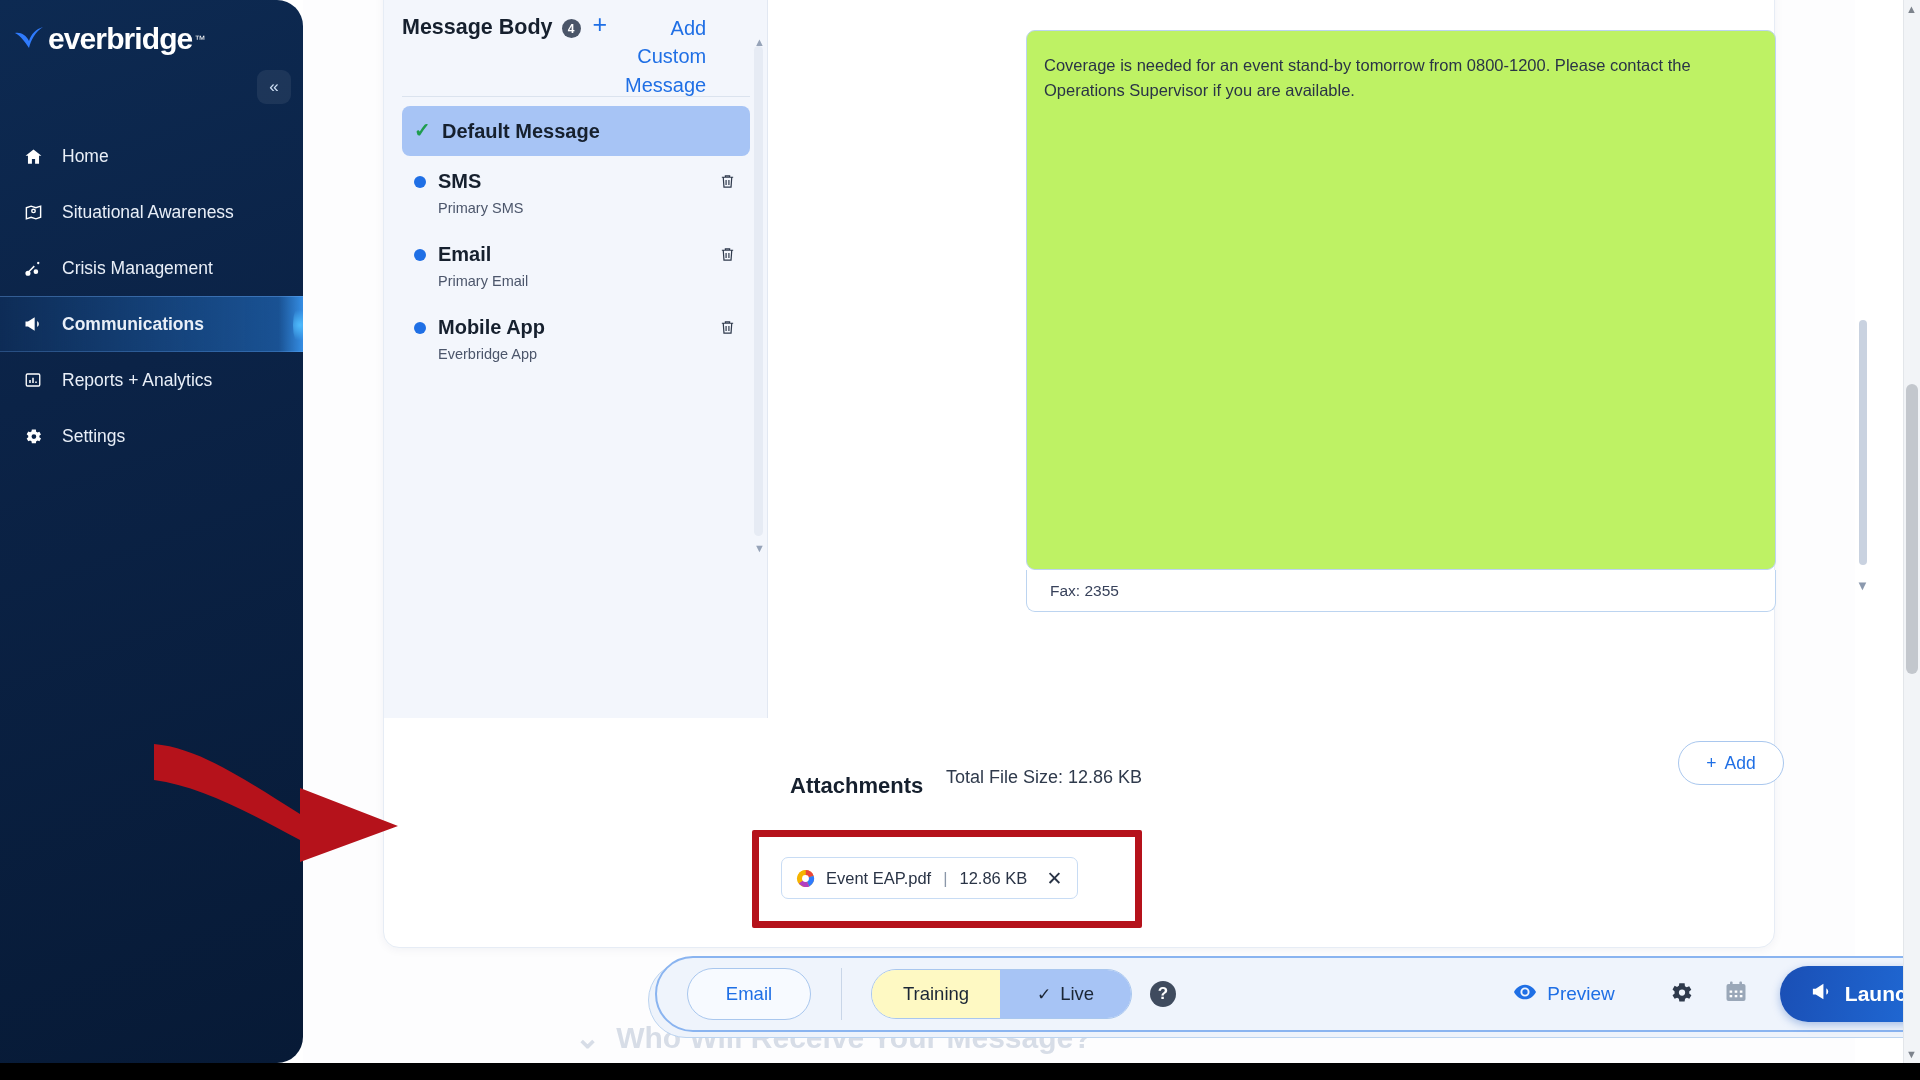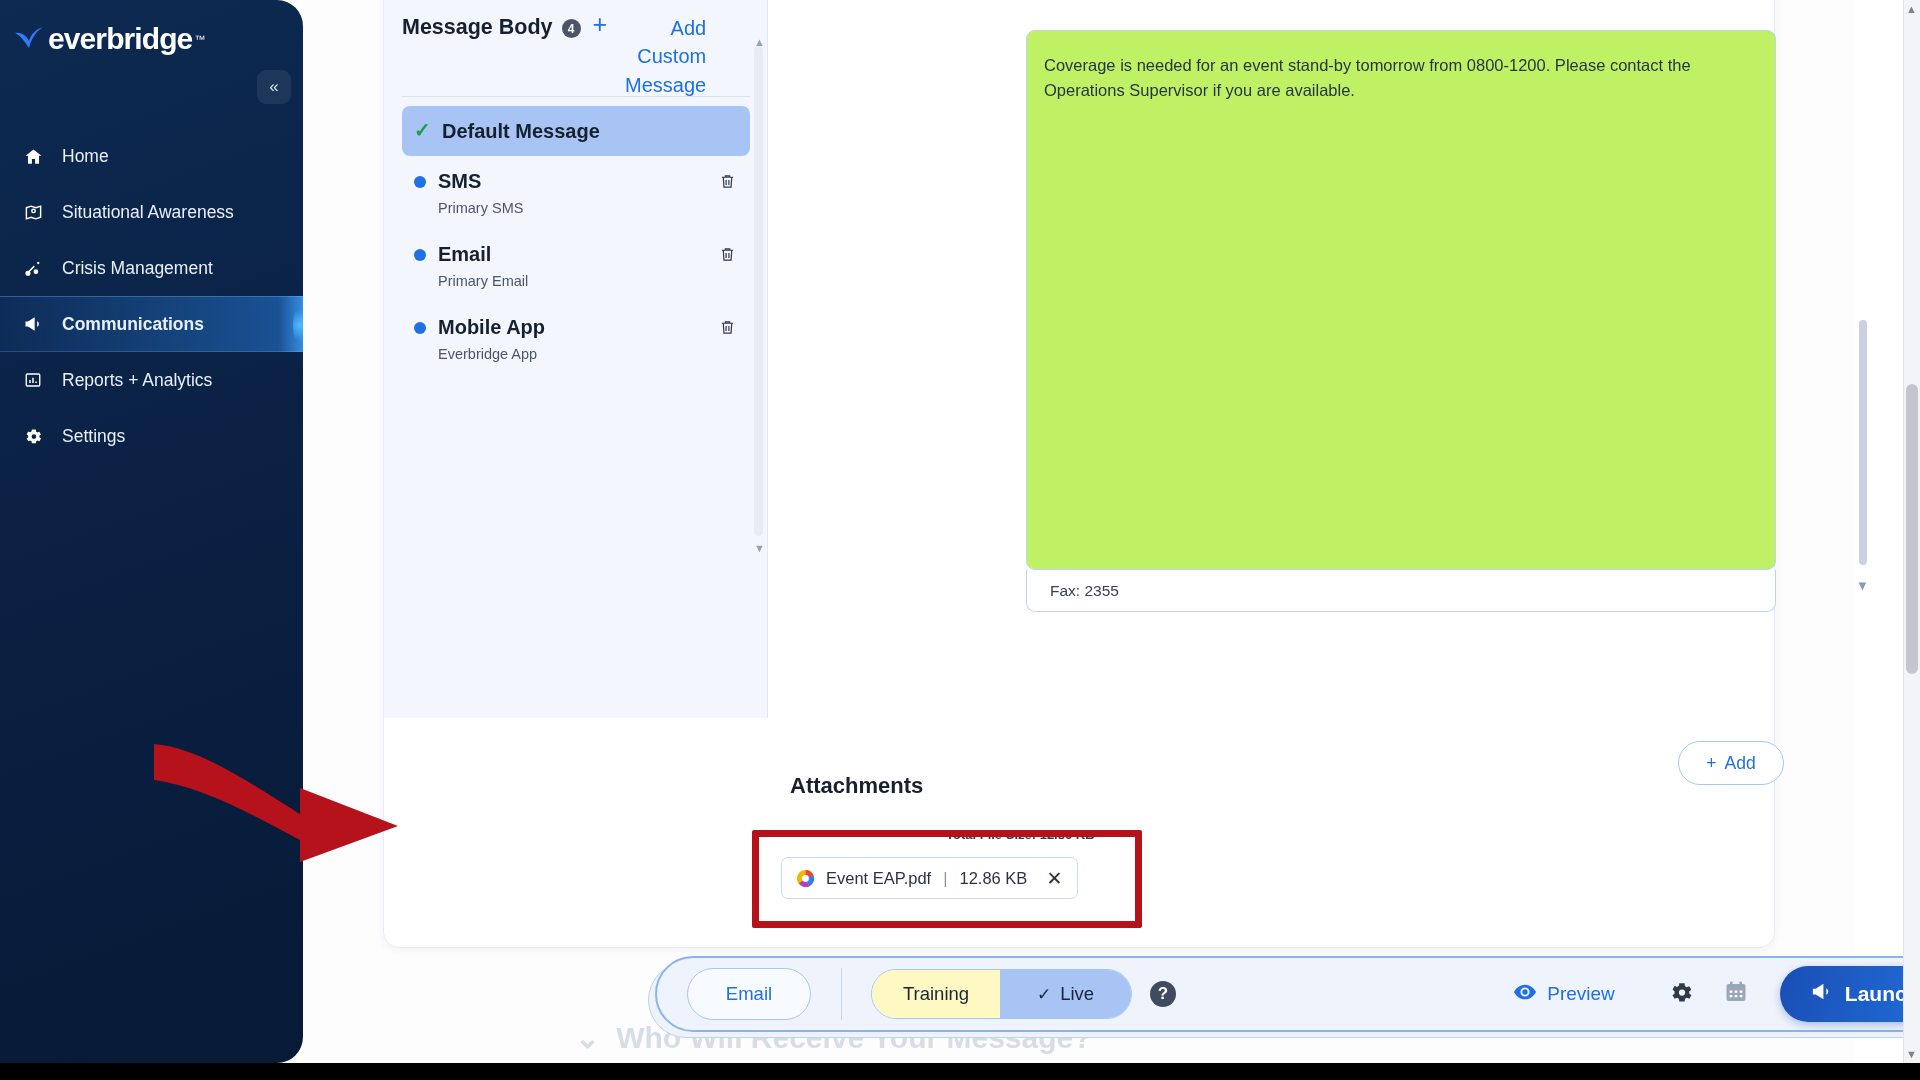--- a/index.html
+++ b/index.html
@@ -180,22 +180,22 @@
     position: absolute; left: 1553px; top: 578px;
     color: #8b99ae; font-size: 13px;
   }
 
   
   #attach-title {
     position: absolute; left: 487px; top: 773px;
     font-size: 22px; font-weight: 700; color: #16202e;
   }
   #attach-size {
-    position: absolute; left: 643px; top: 827px;
-    font-size: 13px; font-weight: 700; color: #2f3a4c;
+    position: absolute; left: 643px; top: 767px;
+    font-size: 18px; font-weight: 400; color: #2f3a4c;
   }
   #add-attach-btn {
     position: absolute; left: 1375px; top: 741px;
     width: 106px; height: 44px;
     border: 1px solid #a9c7ee; border-radius: 24px;
     background: #fff; color: #1f6fe5;
     display: flex; align-items: center; justify-content: center; gap: 8px;
     font-size: 17.5px; cursor: pointer;
   }
   #file-chip {

